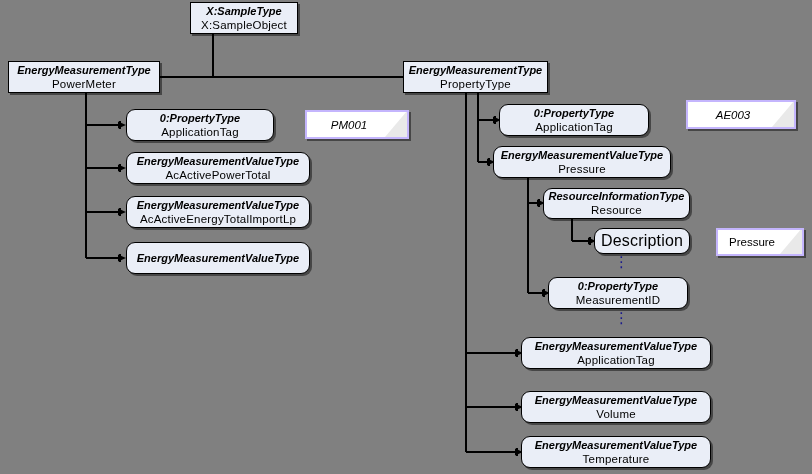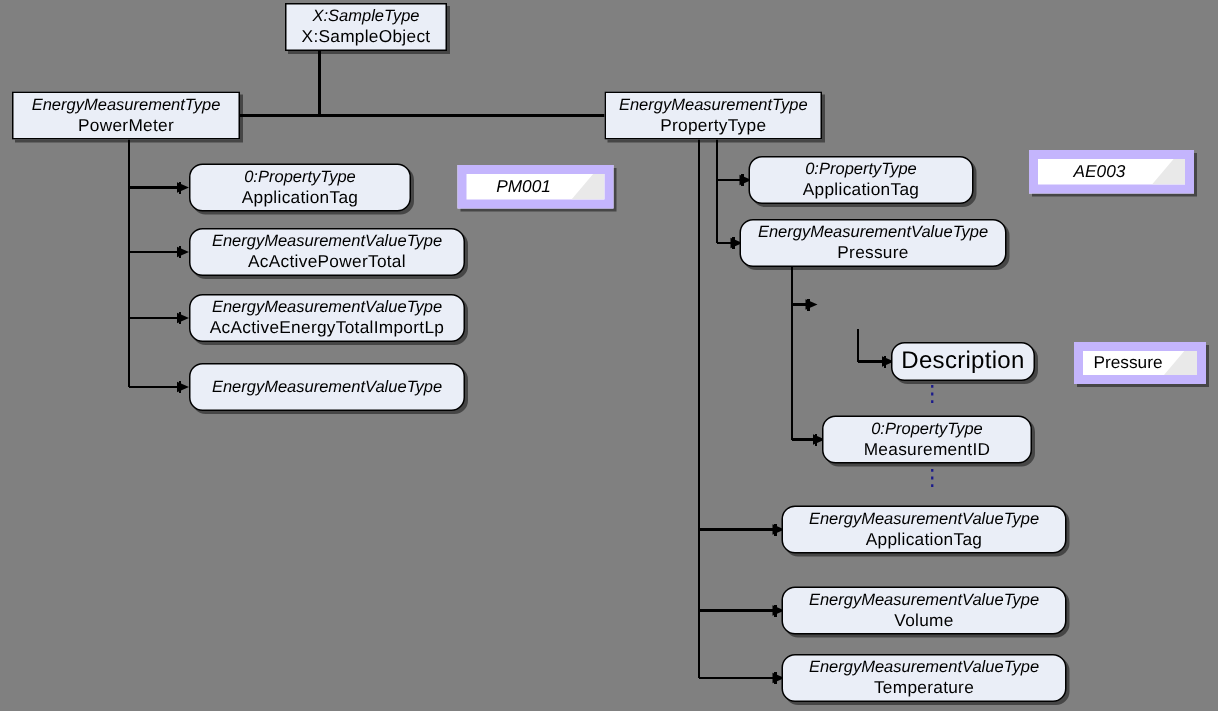--- a/index.html
+++ b/index.html
@@ -23,32 +23,32 @@
     border:1px solid #000;
     display:flex;
     flex-direction:column;
     align-items:center;
     justify-content:center;
     text-align:center;
     color:#000;
     box-shadow:2px 2px 0 rgba(0,0,0,.45);
     z-index:3;
   }
-  .node .t1{font-style:italic;font-size:11px;line-height:13px;white-space:nowrap;}
+  .node .t1{font-style:italic;font-size:11px;line-height:13px;white-space:nowrap;font-weight:bold;}
   .node .t2{font-style:normal;font-size:11.5px;line-height:14px;white-space:nowrap;letter-spacing:.2px;}
   .node.single .t2{font-size:16px;}
   .rect{border-radius:0;}
   .round{border-radius:9px;}
 
   
   .note{
     position:absolute;
     box-sizing:border-box;
     background:#ffffff;
-    border:6px solid #c4b5fd;
+    border:2px solid #c4b5fd;
     display:flex;
     align-items:center;
     justify-content:center;
     box-shadow:2px 2px 0 rgba(0,0,0,.45);
     z-index:3;
     overflow:hidden;
   }
   .note .txt{font-style:italic;font-size:11.5px;color:#000;white-space:nowrap;padding-right:16px;}
   .note.plain .txt{font-style:normal;}
   .note .foldline{
@@ -174,20 +174,24 @@
   </div>
 
   <div class="node round" style="left:499px;top:104px;width:150px;height:32px;">
     <span class="t1">0:PropertyType</span>
     <span class="t2">ApplicationTag</span>
   </div>
   <div class="node round" style="left:493px;top:146px;width:178px;height:32px;">
     <span class="t1">EnergyMeasurementValueType</span>
     <span class="t2">Pressure</span>
   </div>
+  <div class="node round" style="left:543px;top:188px;width:147px;height:31px;">
+    <span class="t1">ResourceInformationType</span>
+    <span class="t2">Resource</span>
+  </div>
   <div class="node round single" style="left:594px;top:228px;width:96px;height:26px;">
     <span class="t2">Description</span>
   </div>
   <div class="node round" style="left:548px;top:277px;width:140px;height:32px;">
     <span class="t1">0:PropertyType</span>
     <span class="t2">MeasurementID</span>
   </div>
   <div class="node round" style="left:521px;top:337px;width:190px;height:32px;">
     <span class="t1">EnergyMeasurementValueType</span>
     <span class="t2">ApplicationTag</span>

